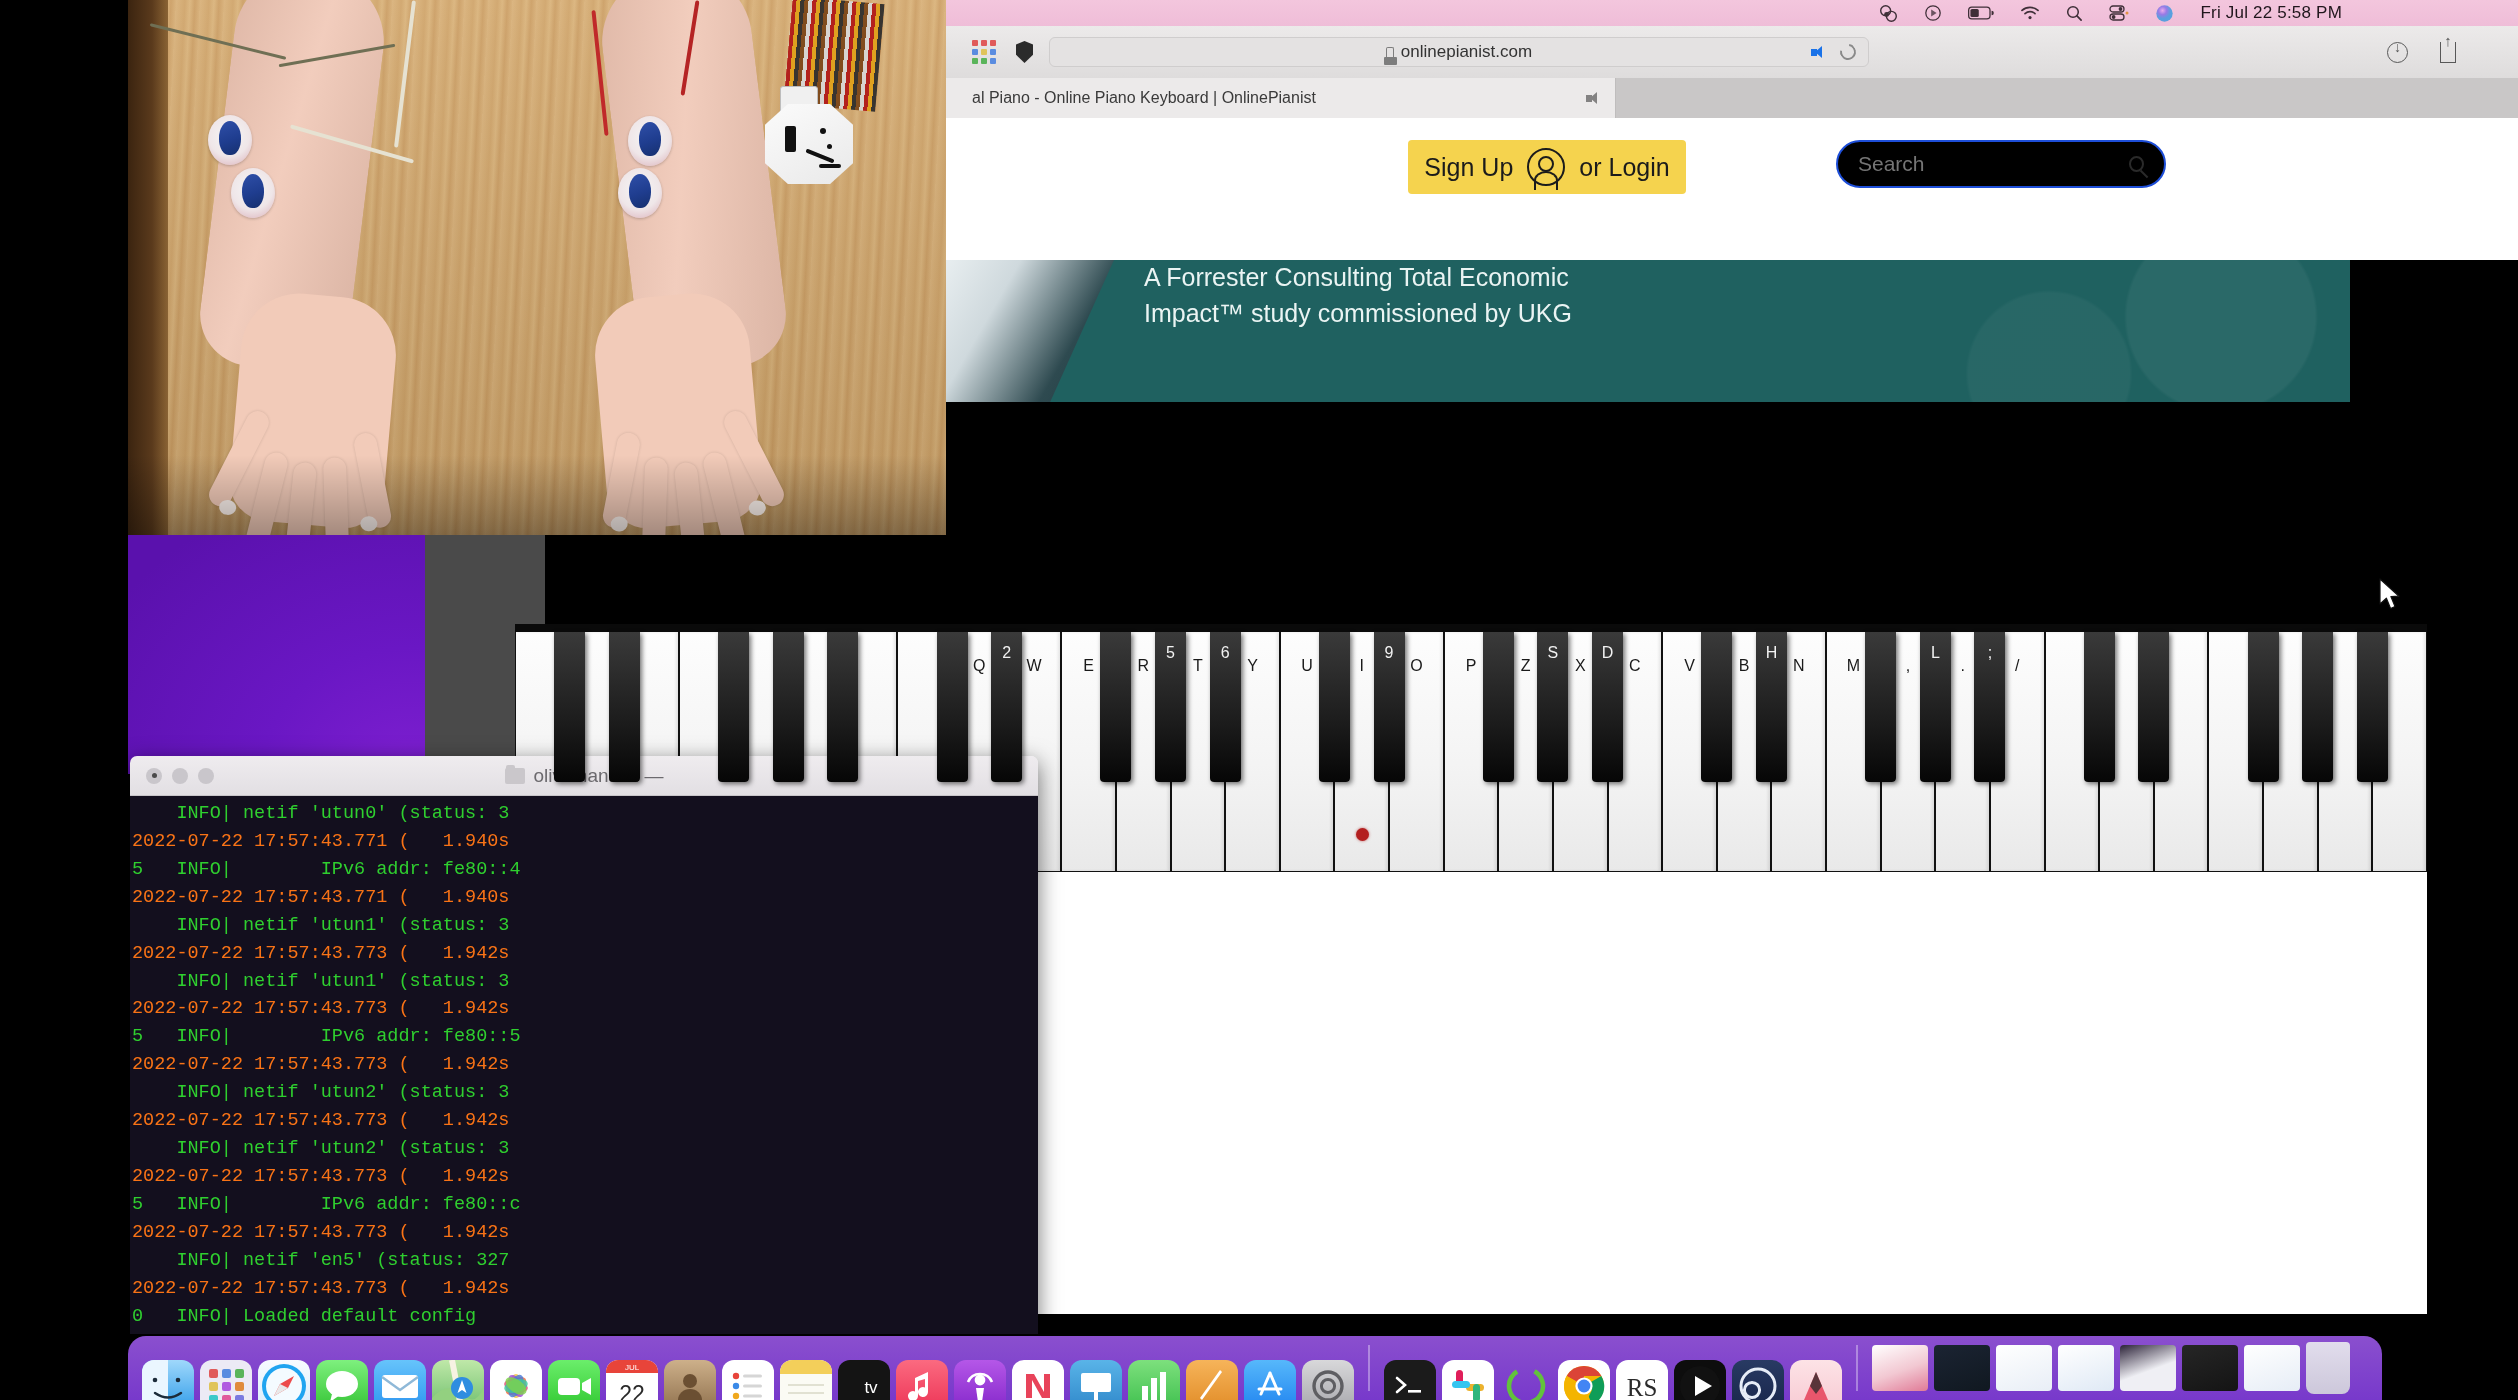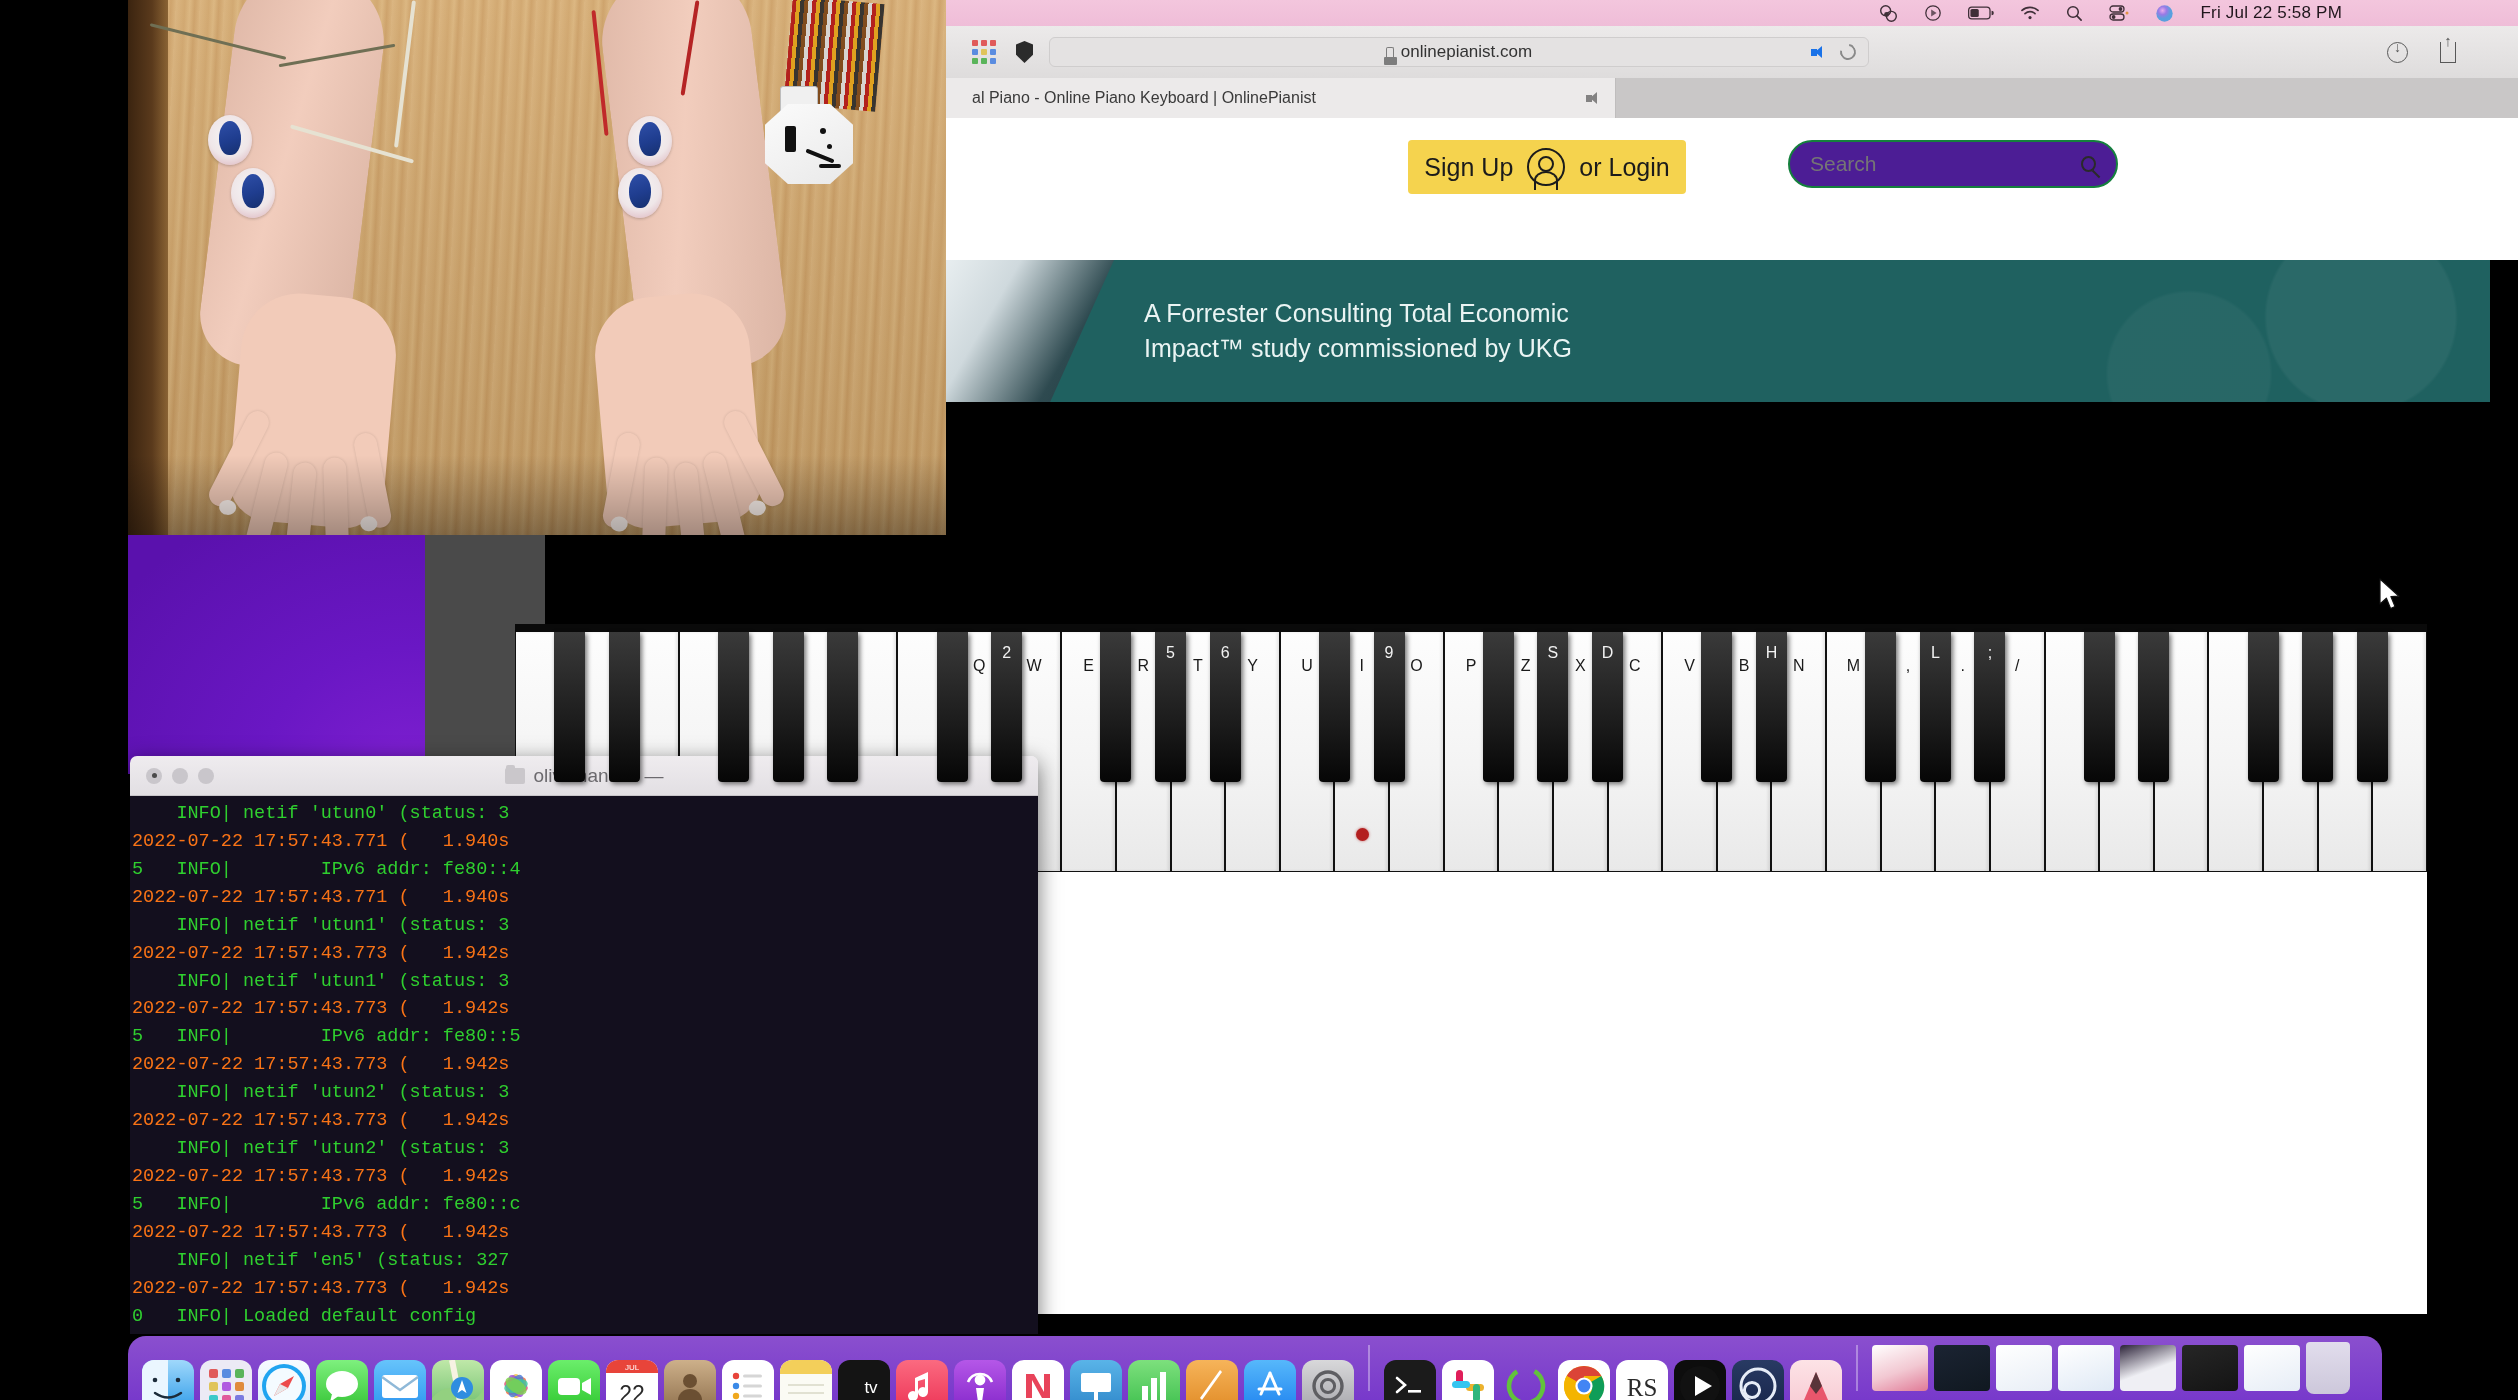--- a/index.html
+++ b/index.html
@@ -169,36 +169,36 @@
     background:#f5d34e; border-radius:4px;
     display:flex; align-items:center; justify-content:center; gap:14px;
     font-size:25px; color:#1b1b1b; font-weight:400;
   }
   .avatar-ic { width:38px; height:38px; border:2px solid #1b1b1b; border-radius:50%; position:relative; }
   .avatar-ic::before { content:""; position:absolute; left:50%; top:6px; transform:translateX(-50%);
     width:12px; height:12px; border:2px solid #1b1b1b; border-radius:50%; }
   .avatar-ic::after { content:""; position:absolute; left:50%; top:21px; transform:translateX(-50%);
     width:20px; height:17px; border:2px solid #1b1b1b; border-radius:50% 50% 0 0; border-bottom:none; }
   .searchbox {
-    position:absolute; left:842px; top:22px; width:330px; height:48px;
-    border:2px solid #15803d; border-radius:26px;
+    position:absolute; left:890px; top:22px; width:330px; height:48px;
+    border:2px solid #1d4ed8; border-radius:26px;
     display:flex; align-items:center; padding:0 20px;
-    background:#4c1d95;
+    background:#000000;
   }
   .searchbox input {
     border:none; outline:none; flex:1; font-size:21px; color:#8c8c8c;
     font-family:"Liberation Sans", sans-serif; background:transparent;
   }
   .mag { width:16px; height:16px; border:2.2px solid #2a2a2a; border-radius:50%; position:relative; }
   .mag::after { content:""; position:absolute; right:-7px; bottom:-5px; width:10px; height:2.2px;
     background:#2a2a2a; transform:rotate(45deg); }
 
   .ad {
-    position:absolute; left:946px; top:260px; width:1544px; height:142px;
-    background:#1f6160; display:flex; align-items:center; overflow:hidden;
+    position:absolute; left:946px; top:260px; width:1404px; height:142px;
+    background:#1f6160; display:flex; overflow:hidden;
   }
   .ad-photo {
     width:168px; height:100%;
     background:
       linear-gradient(120deg,#e8eef0 0%, #cfd9dd 30%, #2e4a50 70%, #1e3a3e 100%);
     clip-path:polygon(0 0, 100% 0, 62% 100%, 0 100%);
   }
   .ad-texture {
     position:absolute; right:0; top:0; width:430px; height:100%;
     background:radial-gradient(circle at 70% 40%, rgba(255,255,255,.05) 0 30%, transparent 31%),

